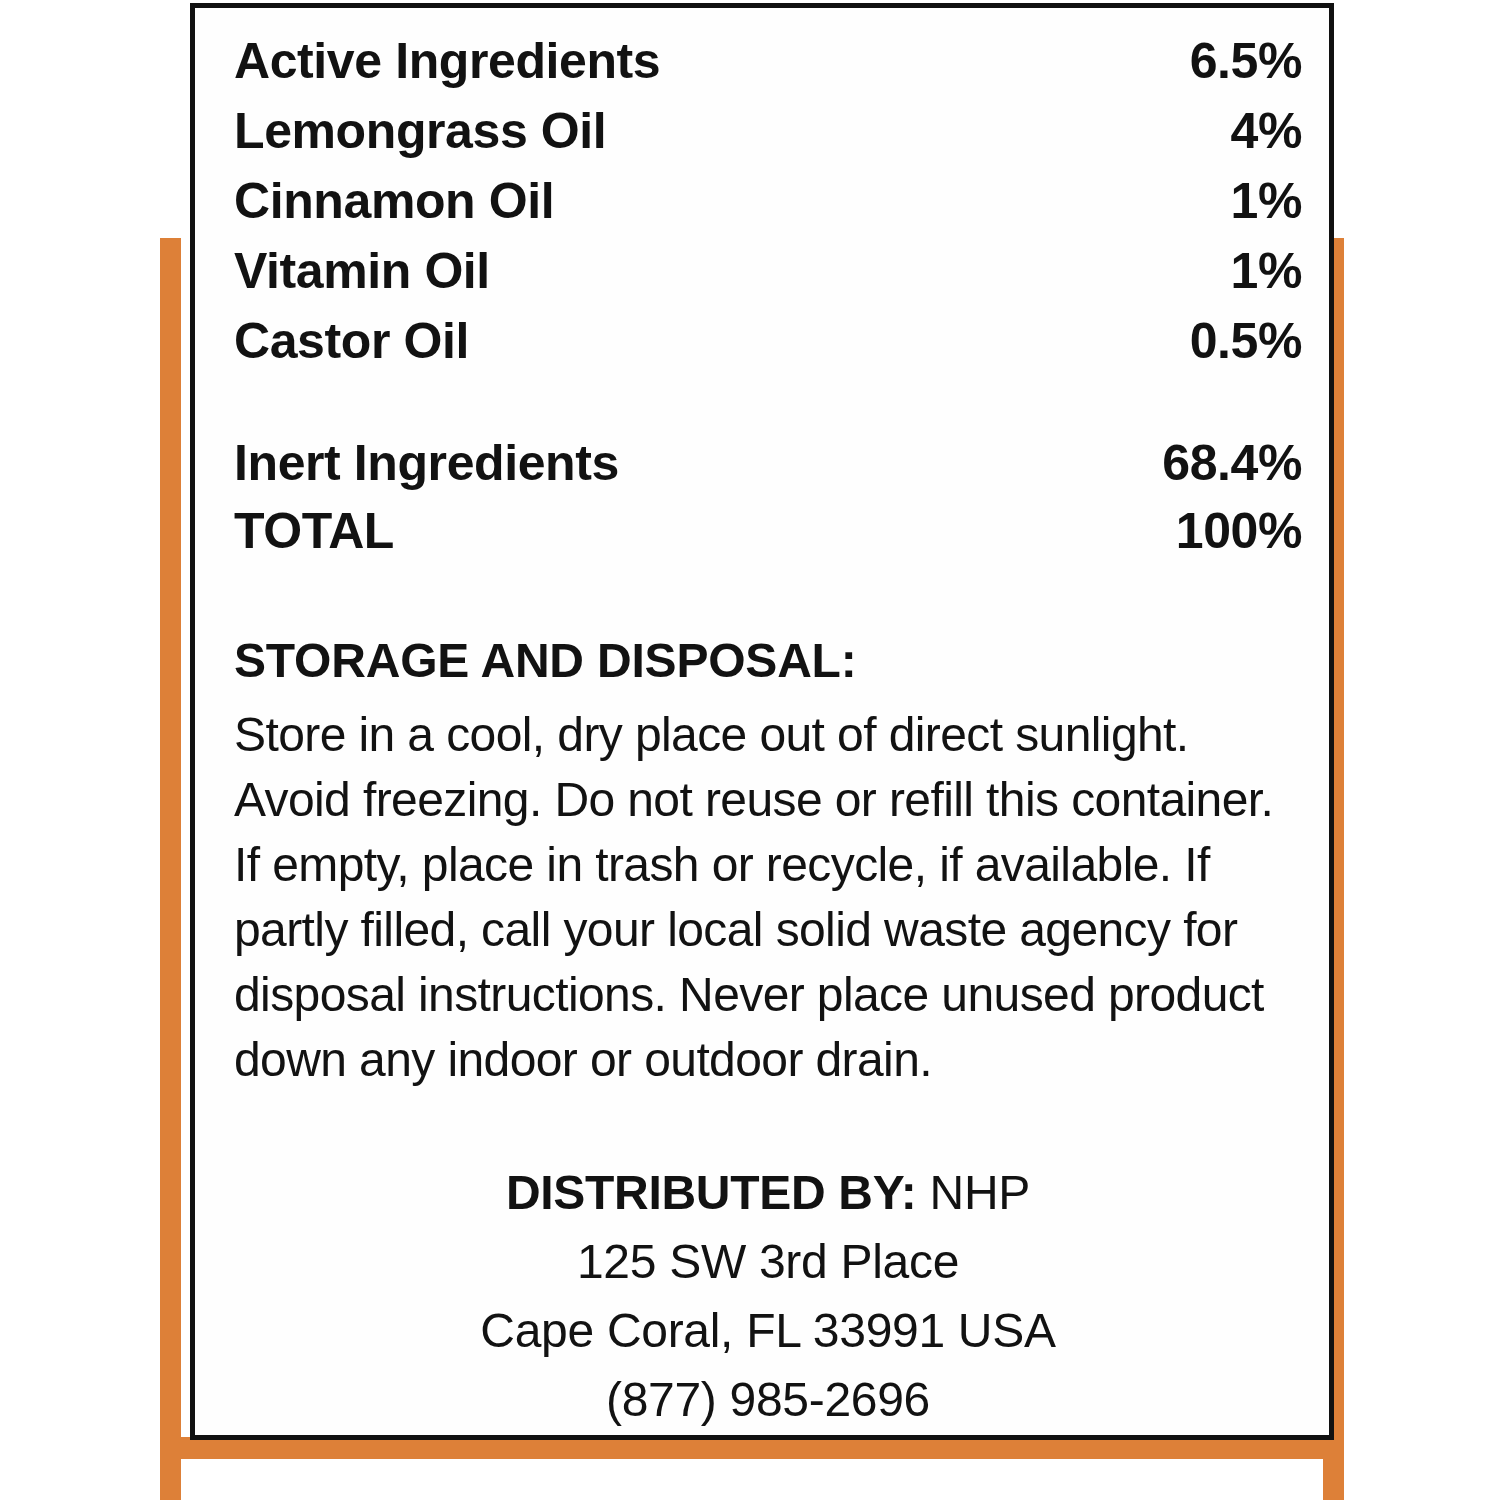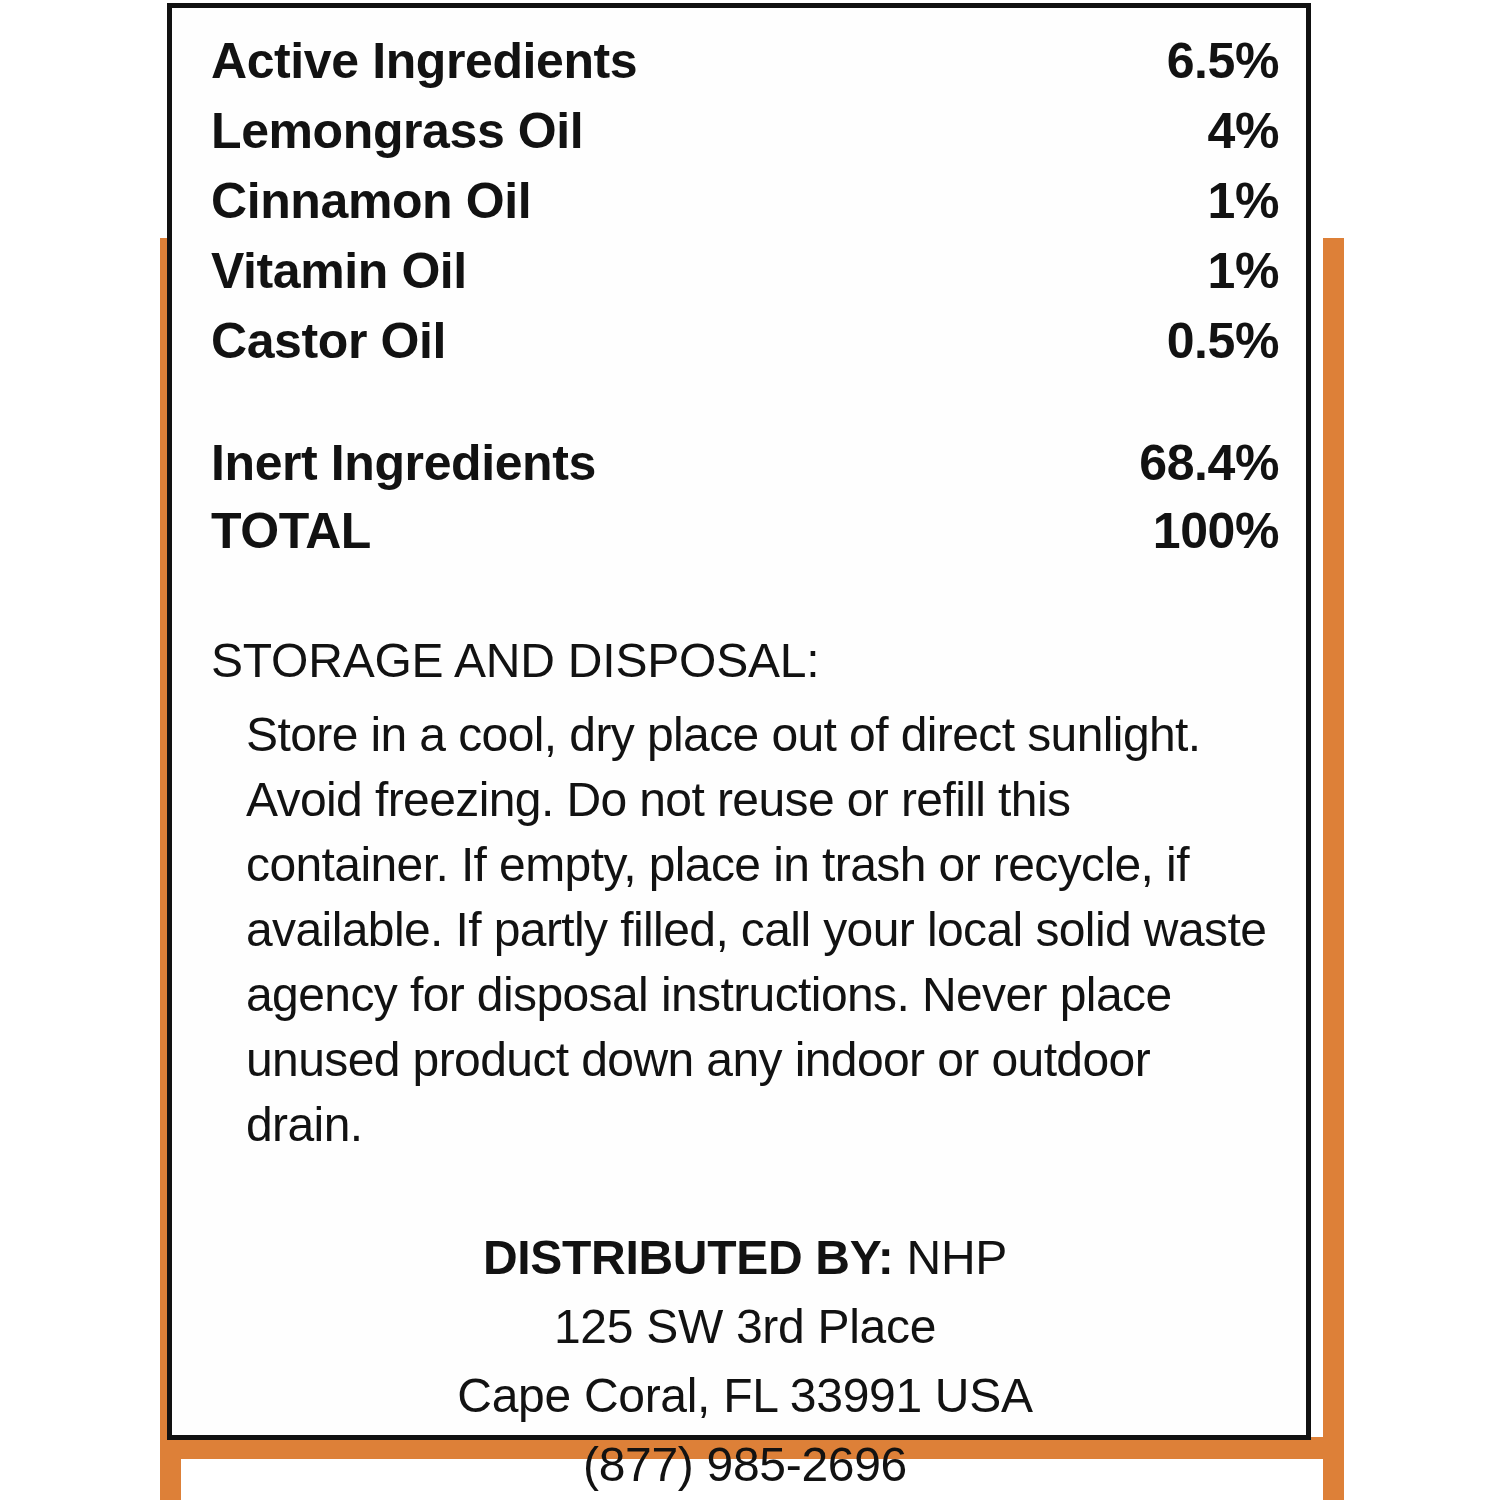--- a/index.html
+++ b/index.html
@@ -41,21 +41,21 @@
   #accent-bottom {
     left: 160px;
     top: 1437px;
     width: 1184px;
     height: 22px;
   }
 
   
   #label-card {
     position: absolute;
-    left: 167px;
+    left: 190px;
     top: 3px;
     width: 1144px;
     height: 1437px;
     background: #FEFEFE;
     border: 5px solid #111111;
     box-sizing: border-box;
   }
 
   #card-inner {
     position: absolute;
@@ -101,35 +101,34 @@
   }
 
   
   #storage-section {
     margin-top: 68px;
     width: 1068px;
   }
   #storage-heading {
     font-size: 48px;
     line-height: 58px;
-    font-weight: normal;
+    font-weight: bold;
     color: #121212;
     font-stretch: condensed;
     letter-spacing: -0.2px;
   }
   #storage-body {
     margin-top: 12px;
     font-size: 48px;
     line-height: 65px;
     font-weight: normal;
     color: #121212;
     font-stretch: condensed;
     letter-spacing: -0.6px;
     text-align: left;
-    margin-left: 35px;
   }
 
   
   #distributor-block {
     margin-top: 70px;
     width: 1068px;
     text-align: center;
     color: #121212;
     font-stretch: condensed;
   }

